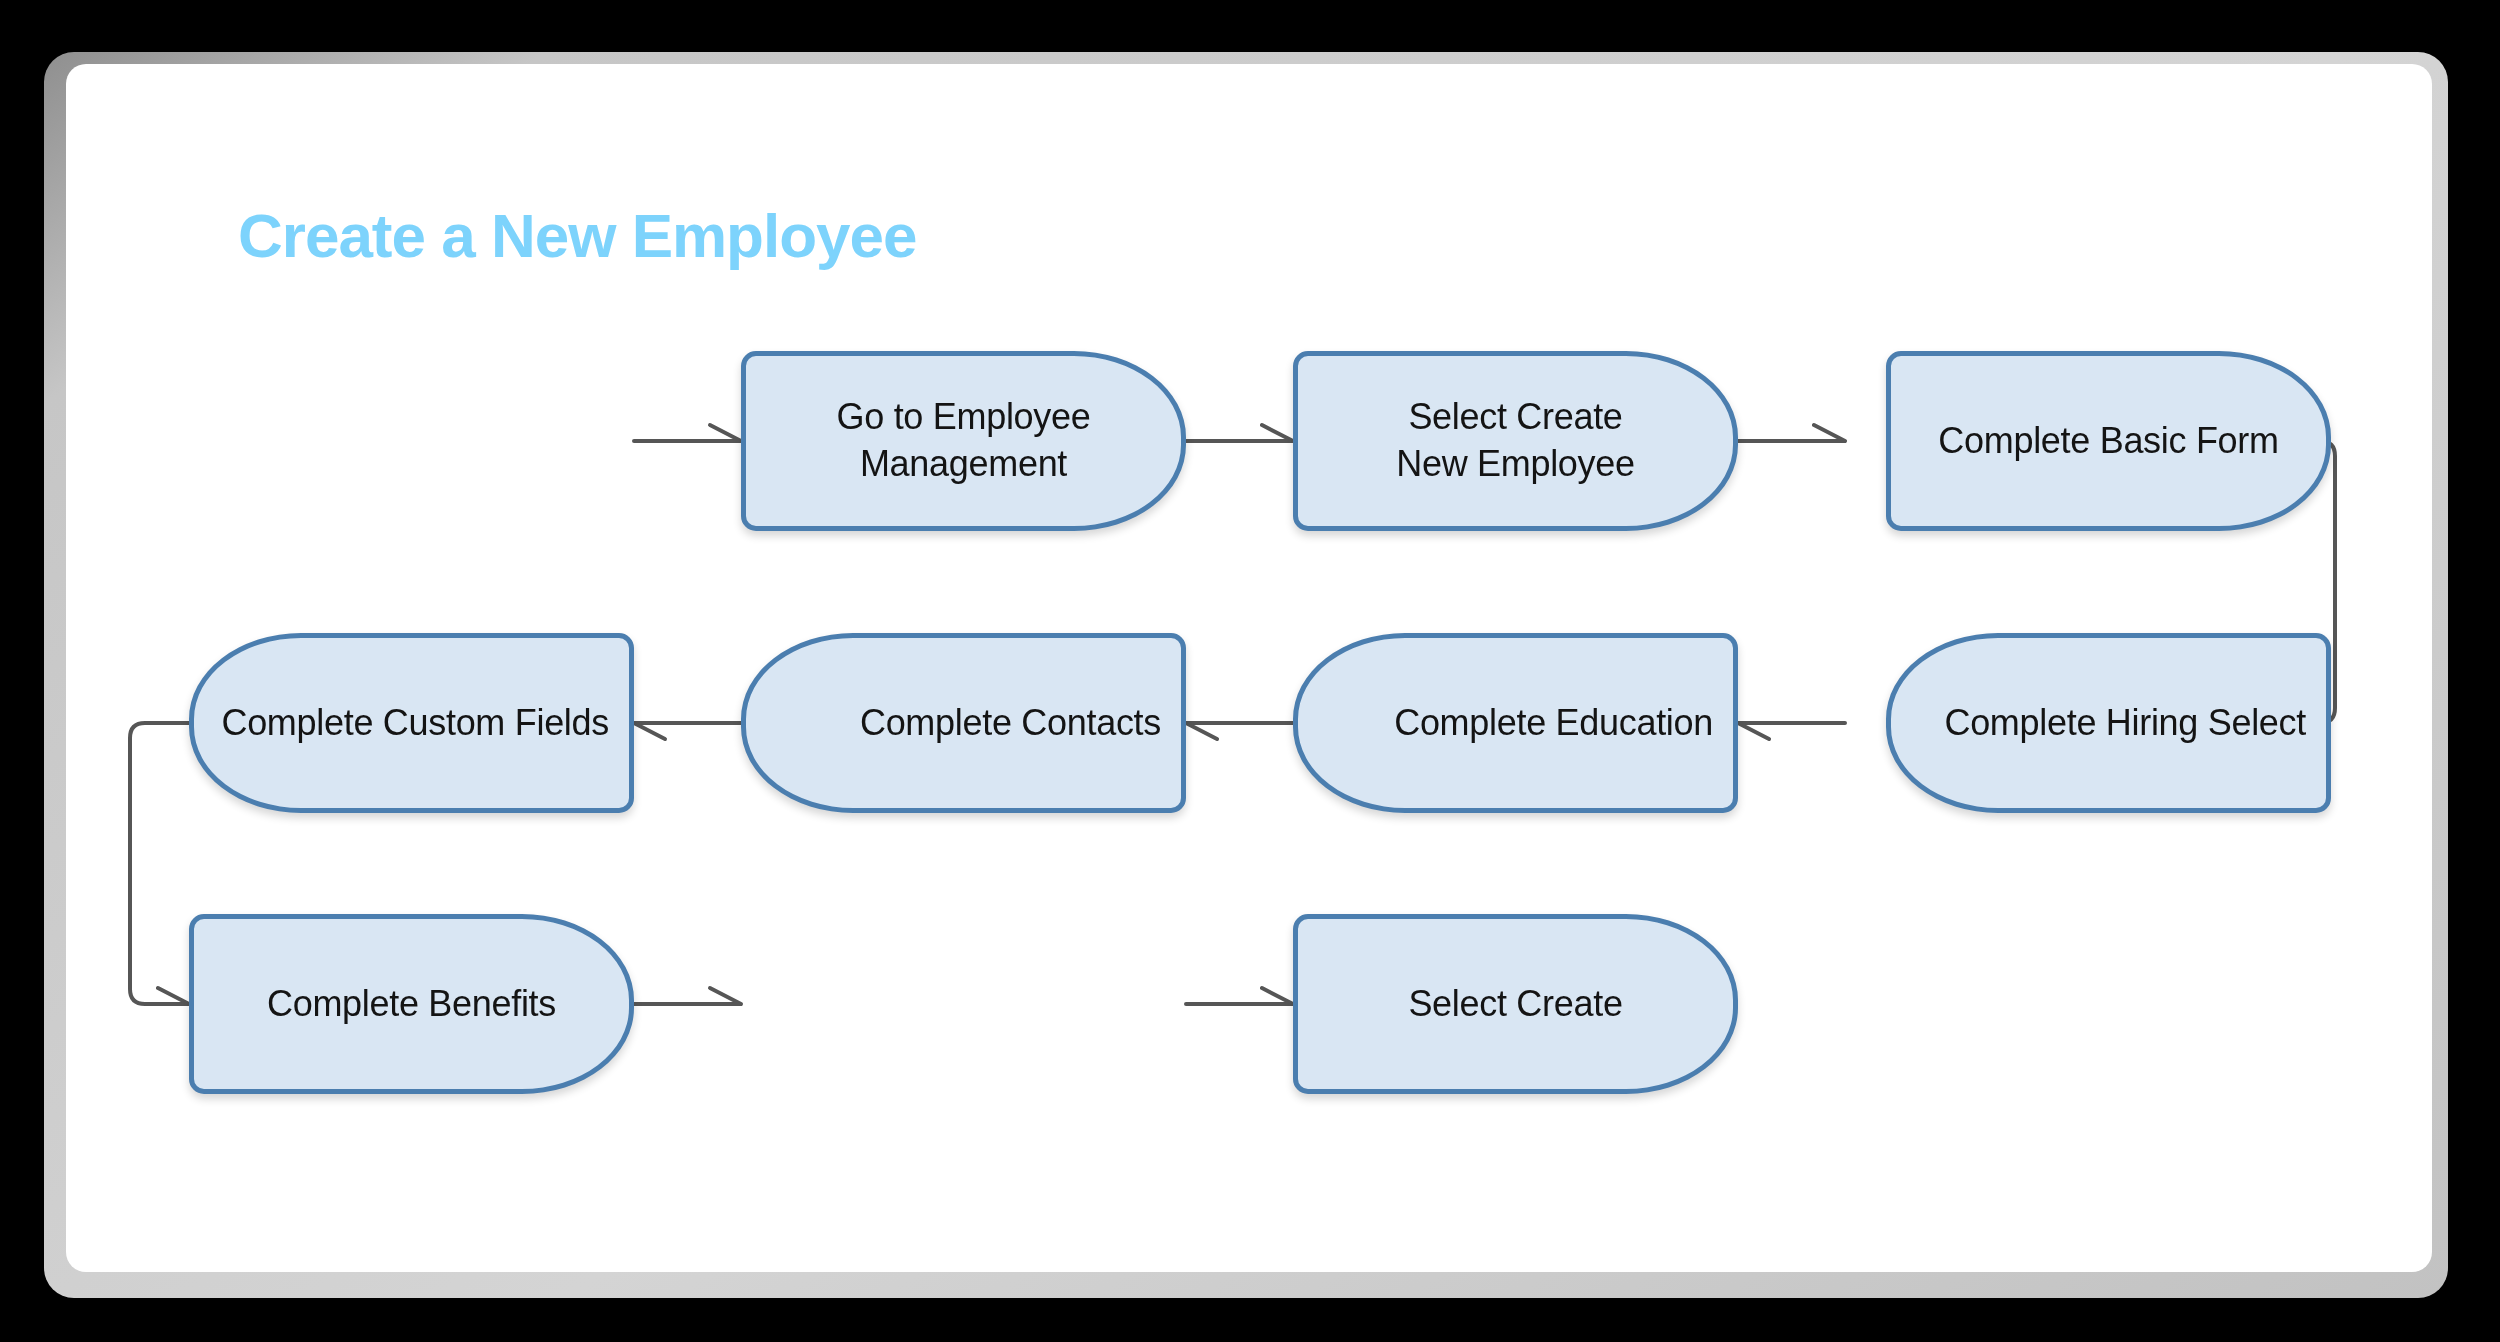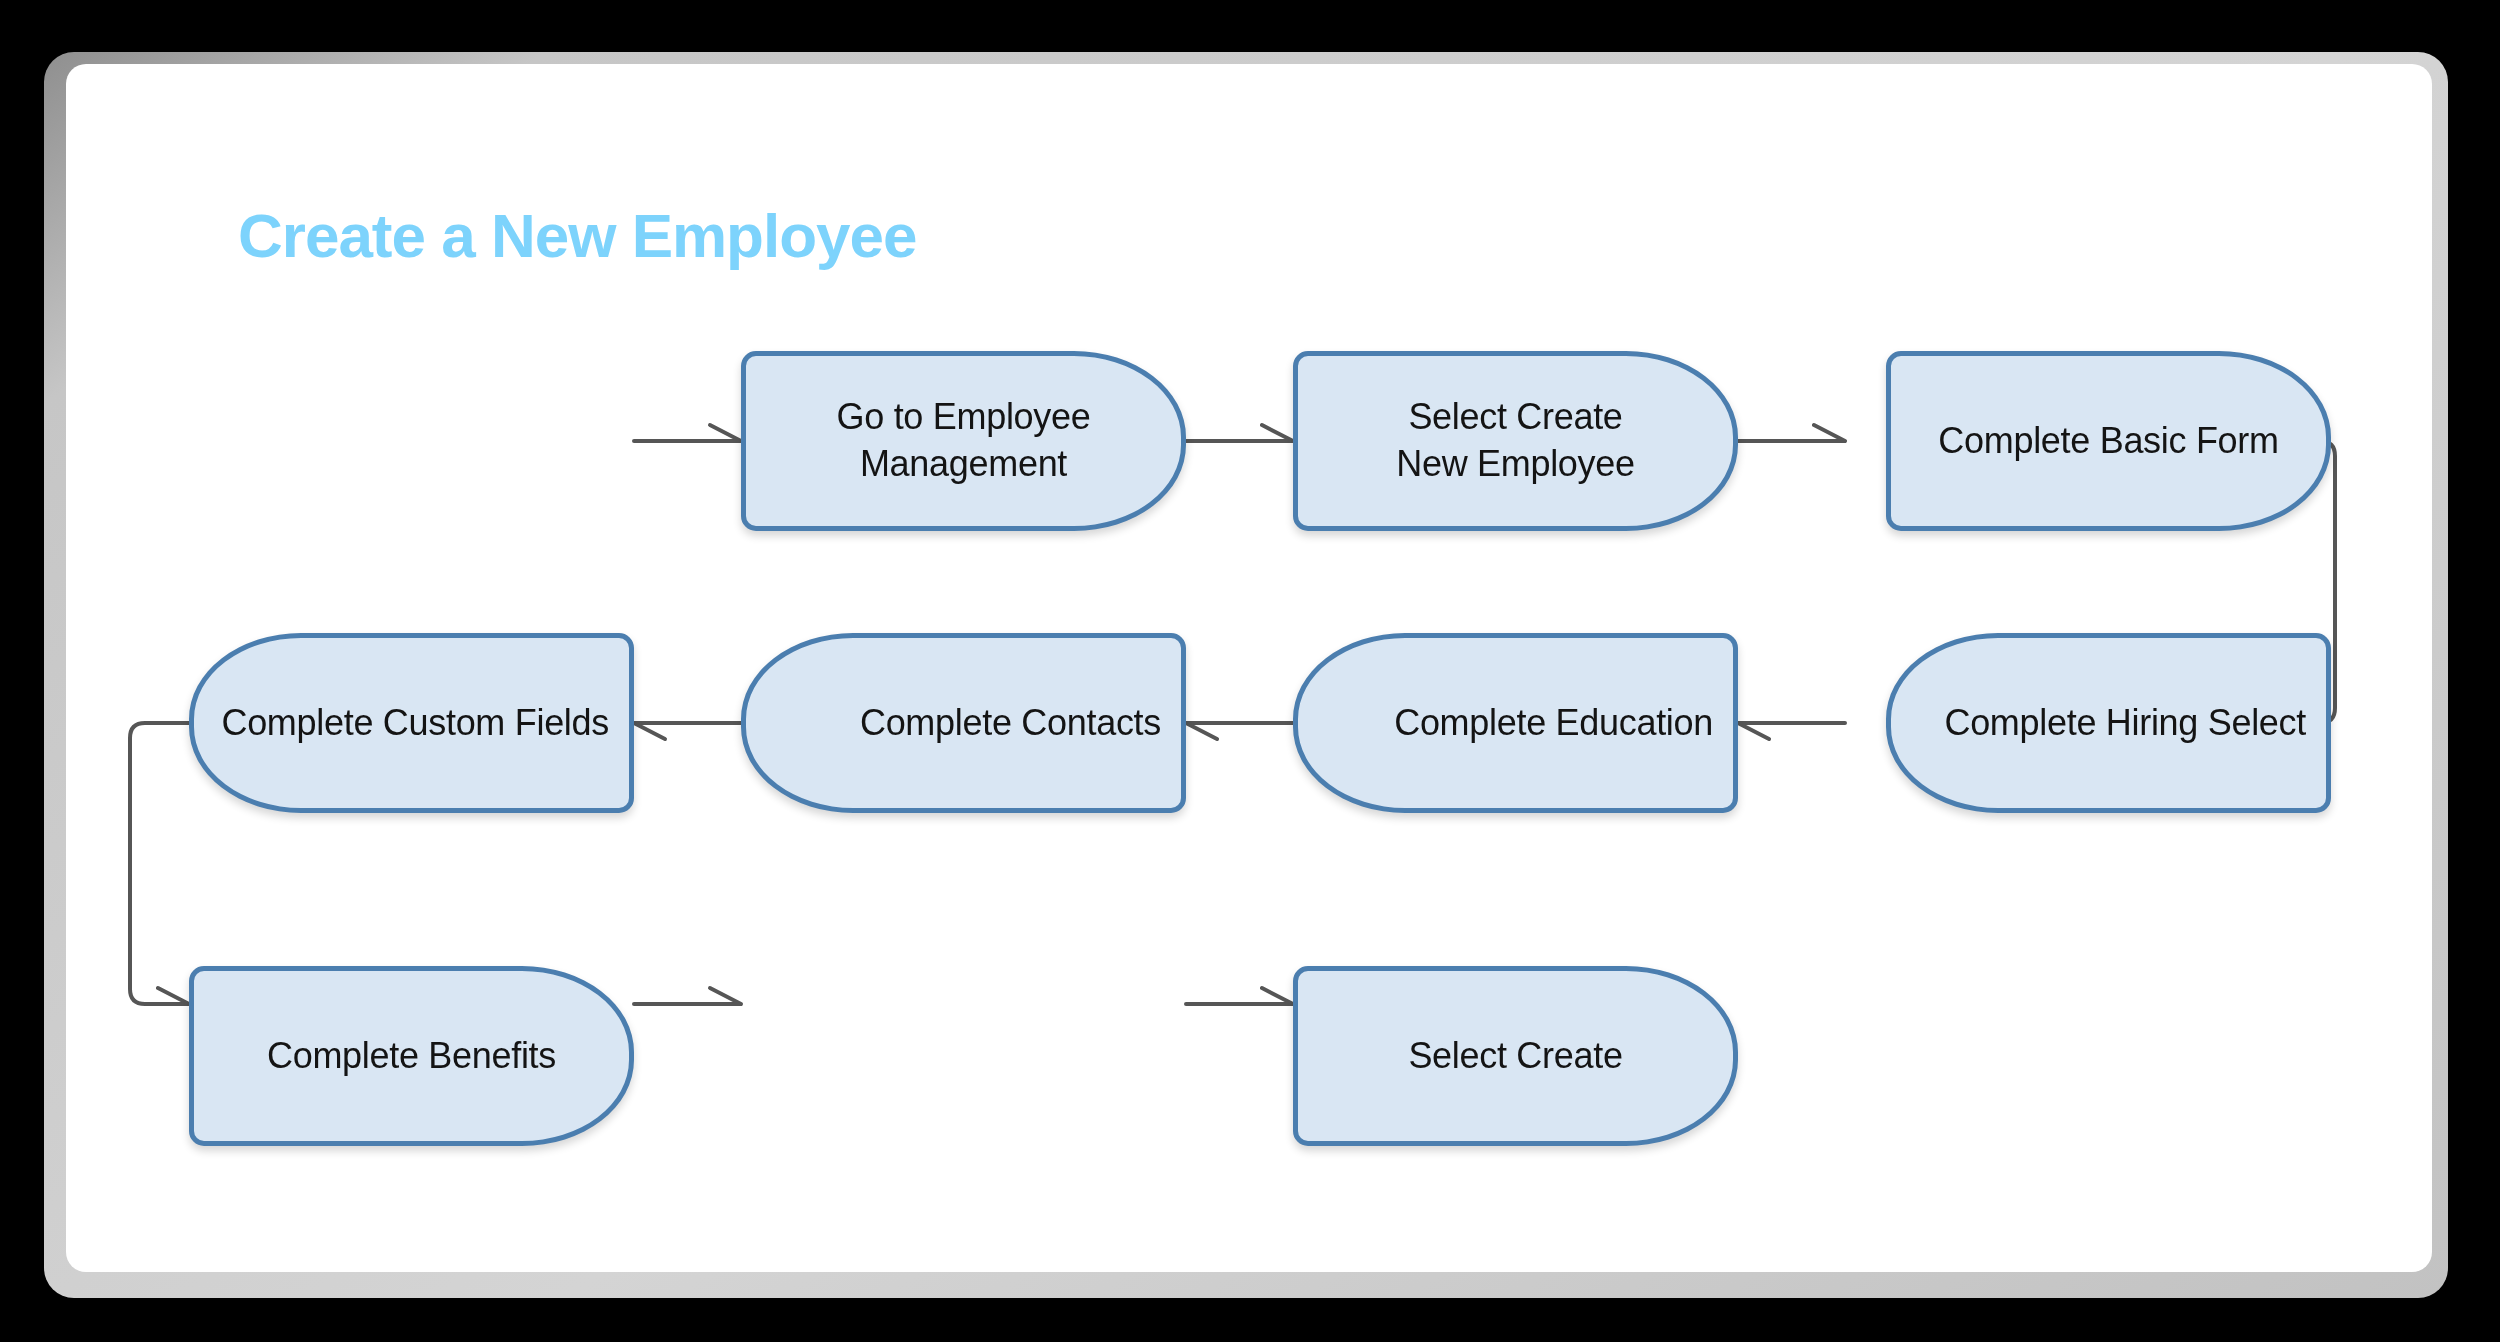--- a/index.html
+++ b/index.html
@@ -89,21 +89,21 @@
     letter-spacing: -0.3px;
     padding: 0 20px;
   }
   
   .c1 { left: 189px; }
   .c2 { left: 741px; }
   .c3 { left: 1293px; }
   .c4 { left: 1845px; margin-left: 41px; }
   .r1 { top: 351px; }
   .r2 { top: 633px; justify-content: flex-end; }
-  .r3 { top: 966px; }
+  .r3 { top: 914px; }
 </style>
 </head>
 <body>
 
 <div class="stage">
 
   <div class="card-outer">
     <div class="card-surface"></div>
   </div>
 

